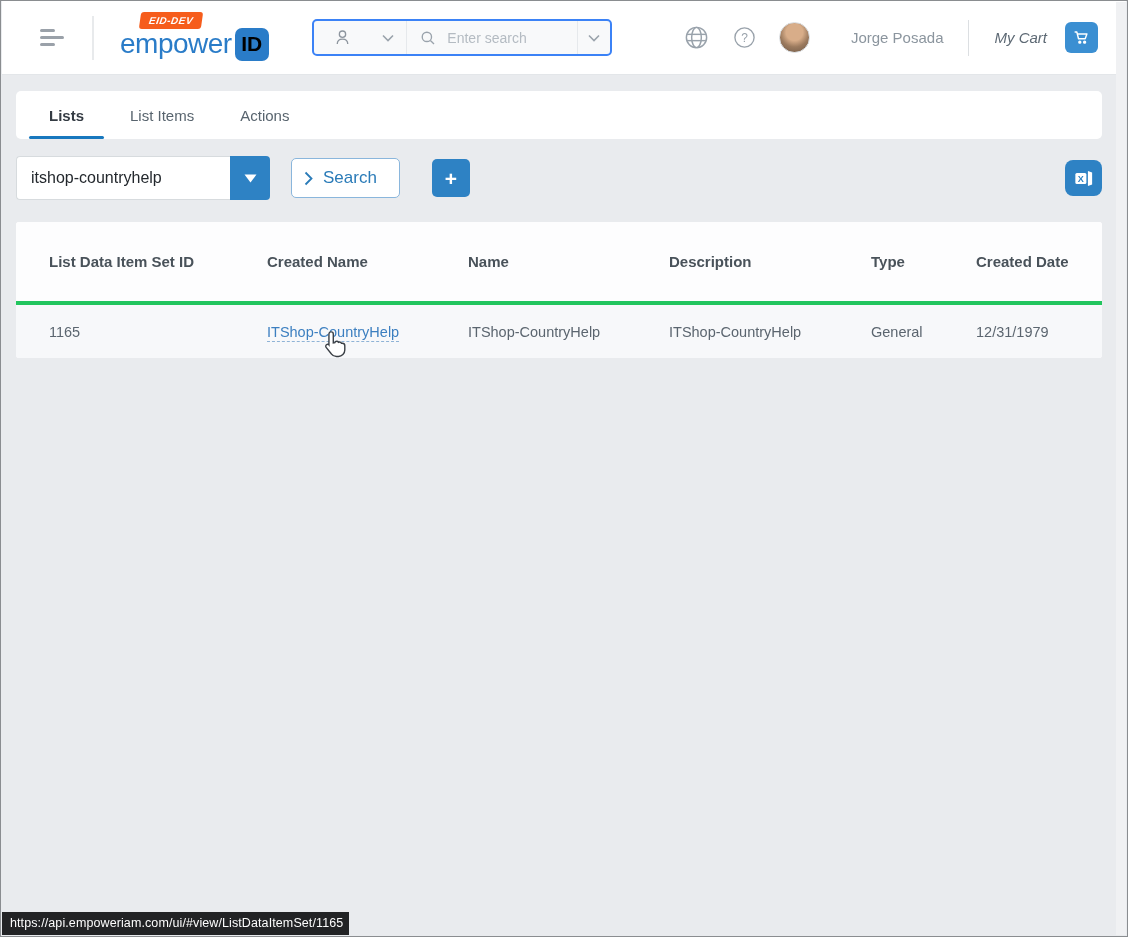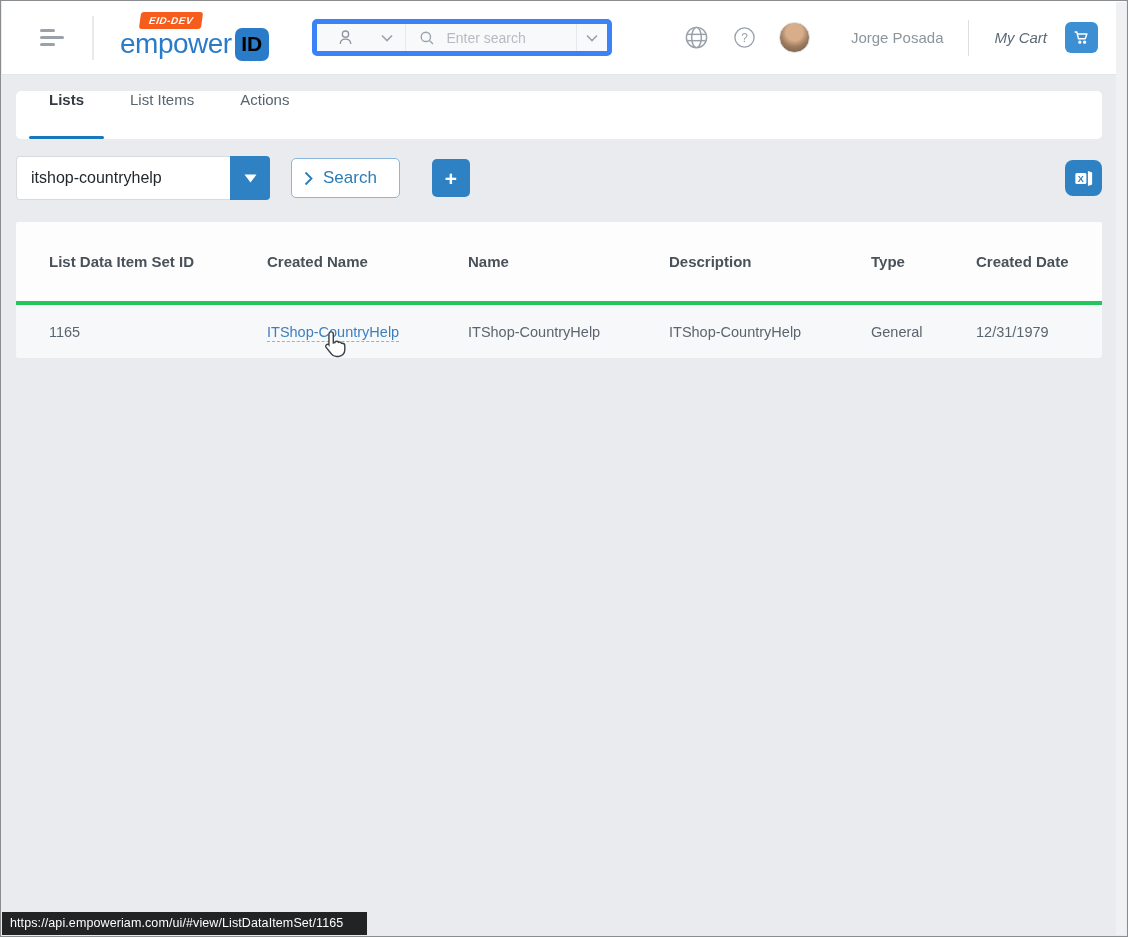--- a/index.html
+++ b/index.html
@@ -38,21 +38,21 @@
   .logo-word { color: #2a7cc8; font-size: 28px; font-weight: normal; letter-spacing: -0.5px; }
   .logo-id {
     background: #2a7cc8; color: #000000; font-size: 21px; font-weight: bold;
     border-radius: 7px; width: 34px; height: 33px; margin-left: 3px;
     display: flex; align-items: center; justify-content: center;
   }
 
   .quick-search {
     display: flex; align-items: stretch; margin-left: 42px;
     width: 300px; height: 37px;
-    background: #f8f9fa; border: 5px solid #3b82f6; border-radius: 5px;
+    background: #f8f9fa; border: 2px solid #3b82f6; border-radius: 5px;
   }
   .qs-seg { display: flex; align-items: center; }
   .qs-entity { width: 100px; padding: 0 12px 0 18px; justify-content: space-between; border-right: 1px solid #e6e9ec; cursor: pointer; }
   .qs-input-wrap { flex: 1; padding: 0 10px 0 12px; }
   .qs-input {
     border: none; outline: none; background: transparent;
     font-family: "Liberation Sans", sans-serif; font-size: 14px; color: #5a646e;
     width: 120px; margin-left: 10px;
   }
   .qs-input::placeholder { color: #b4bbc2; }
@@ -76,21 +76,21 @@
 
   
   .page { position: absolute; left: 1px; right: 11px; top: 75px; bottom: 1px; }
   .scroll-strip { position: absolute; right: 1px; top: 1px; bottom: 1px; width: 10px; background: #f0f1f3; }
 
   .tab-card {
     margin: 15px 14px 0 14px; background: #fff; border-radius: 5px;
     display: flex; padding: 0 10px; height: 48px;
   }
   .tab {
-    position: relative; display: flex; 
+    position: relative; display: flex; align-items: center;
     padding: 0 13px; margin: 0 10px; cursor: pointer;
     font-size: 15px; color: #58646e;
   }
   .tab.active { color: #343b43; font-weight: bold; }
   .tab.active::after {
     content: ""; position: absolute; left: -7px; right: -7px; bottom: 0;
     height: 3px; background: #1878be; border-radius: 2px;
   }
 
   .toolbar { margin: 17px 14px 0 14px; height: 44px; display: flex; align-items: center; }
@@ -136,21 +136,21 @@
   .link-cell a {
     color: #3c7fc0; text-decoration: none; cursor: pointer;
     border-bottom: 1px dashed #8fb3d6; padding-bottom: 1px;
   }
 
   .cursor-overlay { position: absolute; left: 323px; top: 329px; pointer-events: none; }
 
   .status-bar {
     position: absolute; left: 1px; bottom: 1px;
     background: #222325; color: #fdfdfd;
-    font-size: 12.5px; padding: 4px 24px 5px 8px;
+    font-size: 12.5px; padding: 4px 6px 5px 8px;
     letter-spacing: .1px; white-space: nowrap;
   }
 </style>
 </head>
 <body>
 
 <header class="app-header">
   <div class="hamburger">
     <div class="bar short"></div>
       <div class="bar long"></div>

